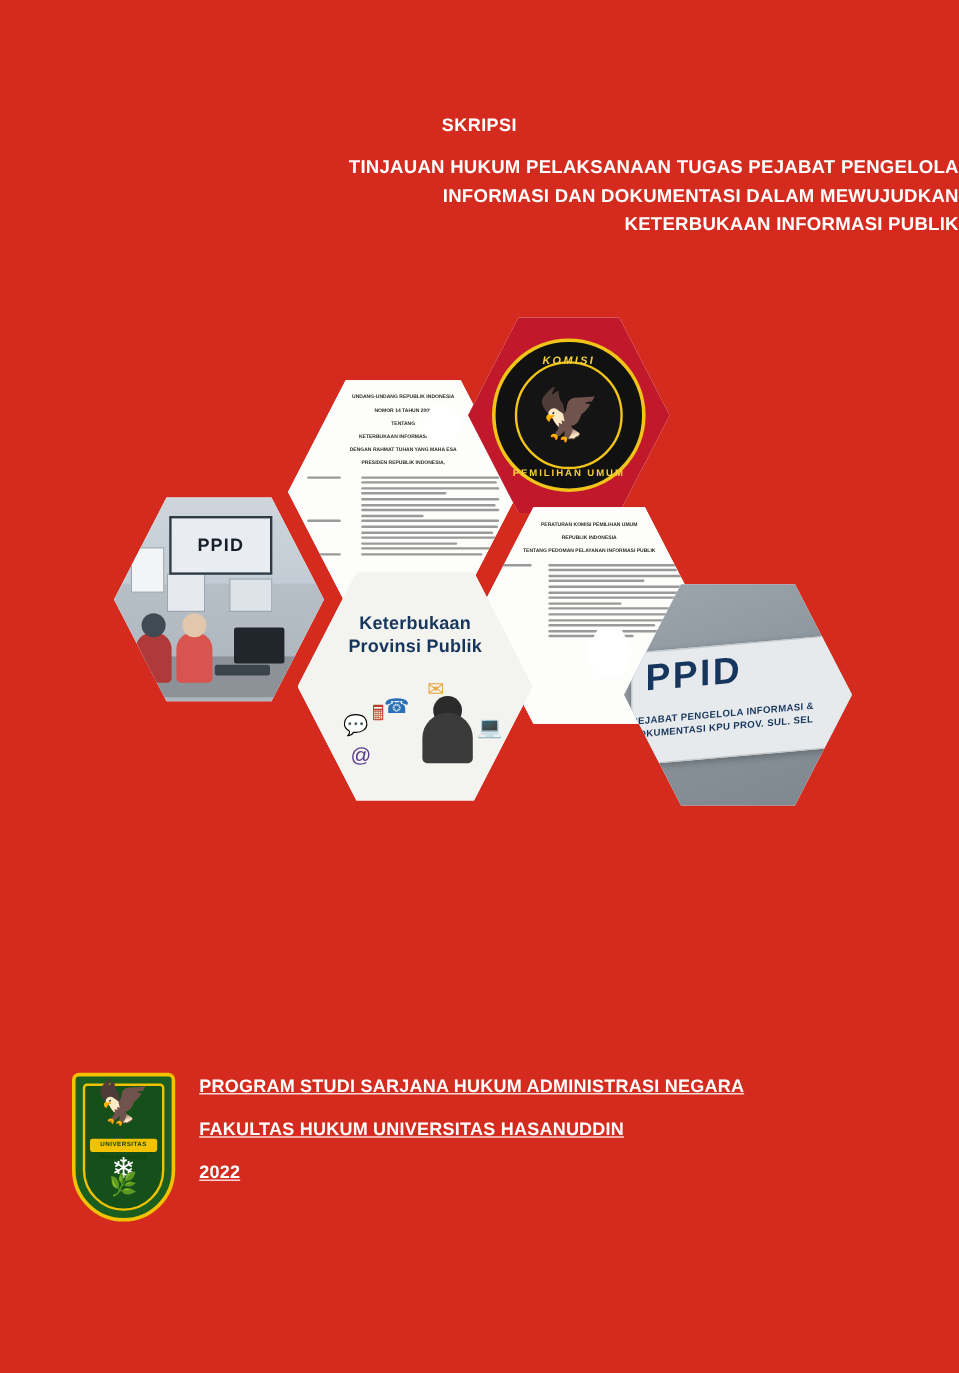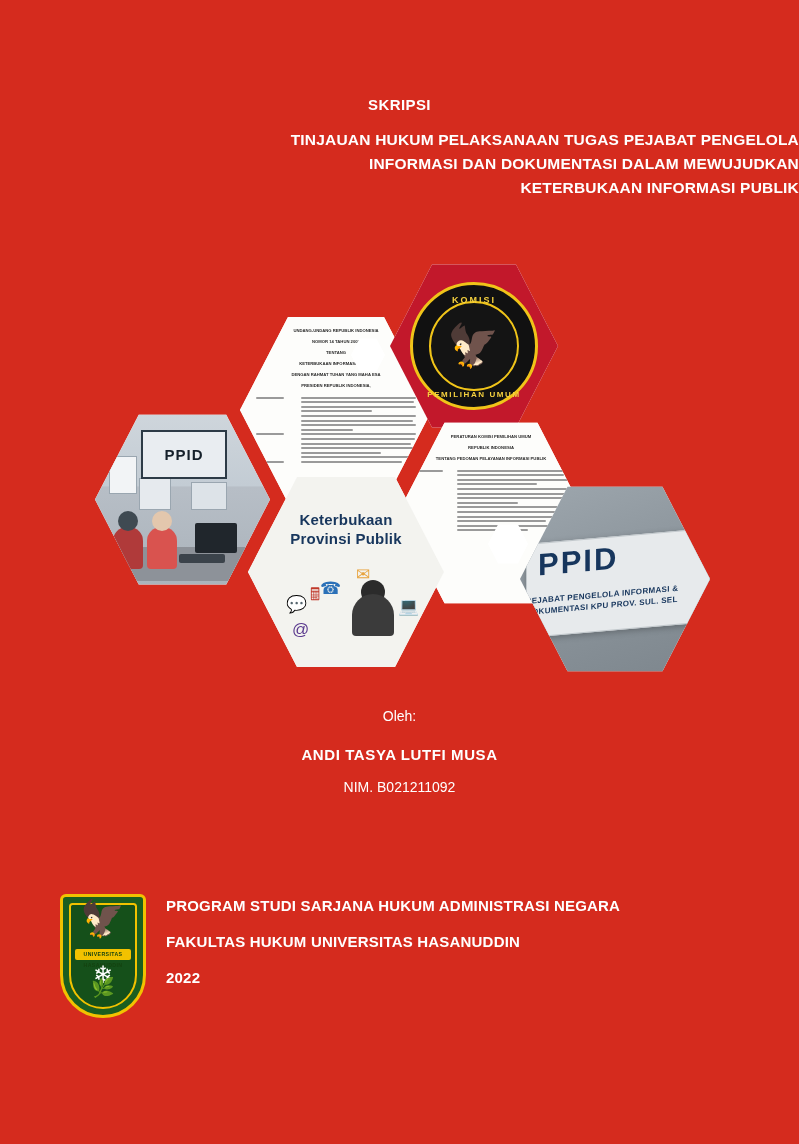--- a/index.html
+++ b/index.html
@@ -144,21 +144,21 @@
     display: flex; align-items: center; justify-content: center;
   }
   .kpu-inner-ring {
     width: 86px; height: 86px; border-radius: 50%; background: #141414;
     border: 2px solid #f0c419; display:flex; align-items:center; justify-content:center;
   }
   .kpu-text-top, .kpu-text-bottom {
     position: absolute; left: 0; width: 100%; text-align: center;
     color: #f4d03f; font-size: 9px; font-weight: bold; letter-spacing: 2px;
   }
-  .kpu-text-top { top: 10px; }
+  .kpu-text-top { top: 10px; font-style: italic; }
   .kpu-text-bottom { bottom: 8px; font-size: 8px; letter-spacing: 1.6px; }
   .garuda {
     font-size: 42px; line-height: 42px; color: #e3b505;
   }
 
   
   #hex-doc2 { left: 310px; top: 158px; width: 186px; height: 186px; }
 
   
   #hex-kip { left: 160px; top: 212px; width: 196px; height: 196px; }
@@ -248,21 +248,21 @@
   .shield-flower {
     position: absolute; left: 50%; top: 58px; transform: translateX(-50%);
     font-size: 24px; color: #ffffff; line-height: 24px;
   }
   .shield-base {
     position: absolute; left: 50%; bottom: 10px; transform: translateX(-50%);
     font-size: 19px; color: #f2c200; line-height: 19px;
   }
   .footer-text { padding-top: 10px; }
   .footer-line {
-    font-size: 15px; font-weight: bold; line-height: 36px; letter-spacing: .2px;
+    font-size: 15px; font-weight: bold; line-height: 36px; letter-spacing: .2px; text-decoration: underline;
   }
 </style>
 </head>
 <body>
 
 <div class="page">
 
   <div class="doc-type">SKRIPSI</div>
 
   <div class="title-block">
@@ -420,25 +420,20 @@
         <div class="ppid-panel"></div>
         <div class="ppid-big">PPID</div>
         <div class="ppid-sub">PEJABAT PENGELOLA INFORMASI &amp; DOKUMENTASI KPU PROV. SUL. SEL</div>
       </div>
     </div>
 
     <div class="hex-small" id="hex-s1"></div>
     <div class="hex-small" id="hex-s2"></div>
   </div>
 
-  <div class="author-block">
-    <div class="by-label">Oleh:</div>
-    <div class="author-name">ANDI TASYA LUTFI MUSA</div>
-    <div class="author-nim">NIM. B021211092</div>
-  </div>
 
   <div class="footer">
     <div class="unhas-logo">
       <div class="shield">
         <div class="shield-inner">
           <div class="eagle">🦅</div>
           <div class="shield-band">UNIVERSITAS HASANUDDIN</div>
           <div class="shield-flower">❄</div>
           <div class="shield-base">🌿</div>
         </div>

